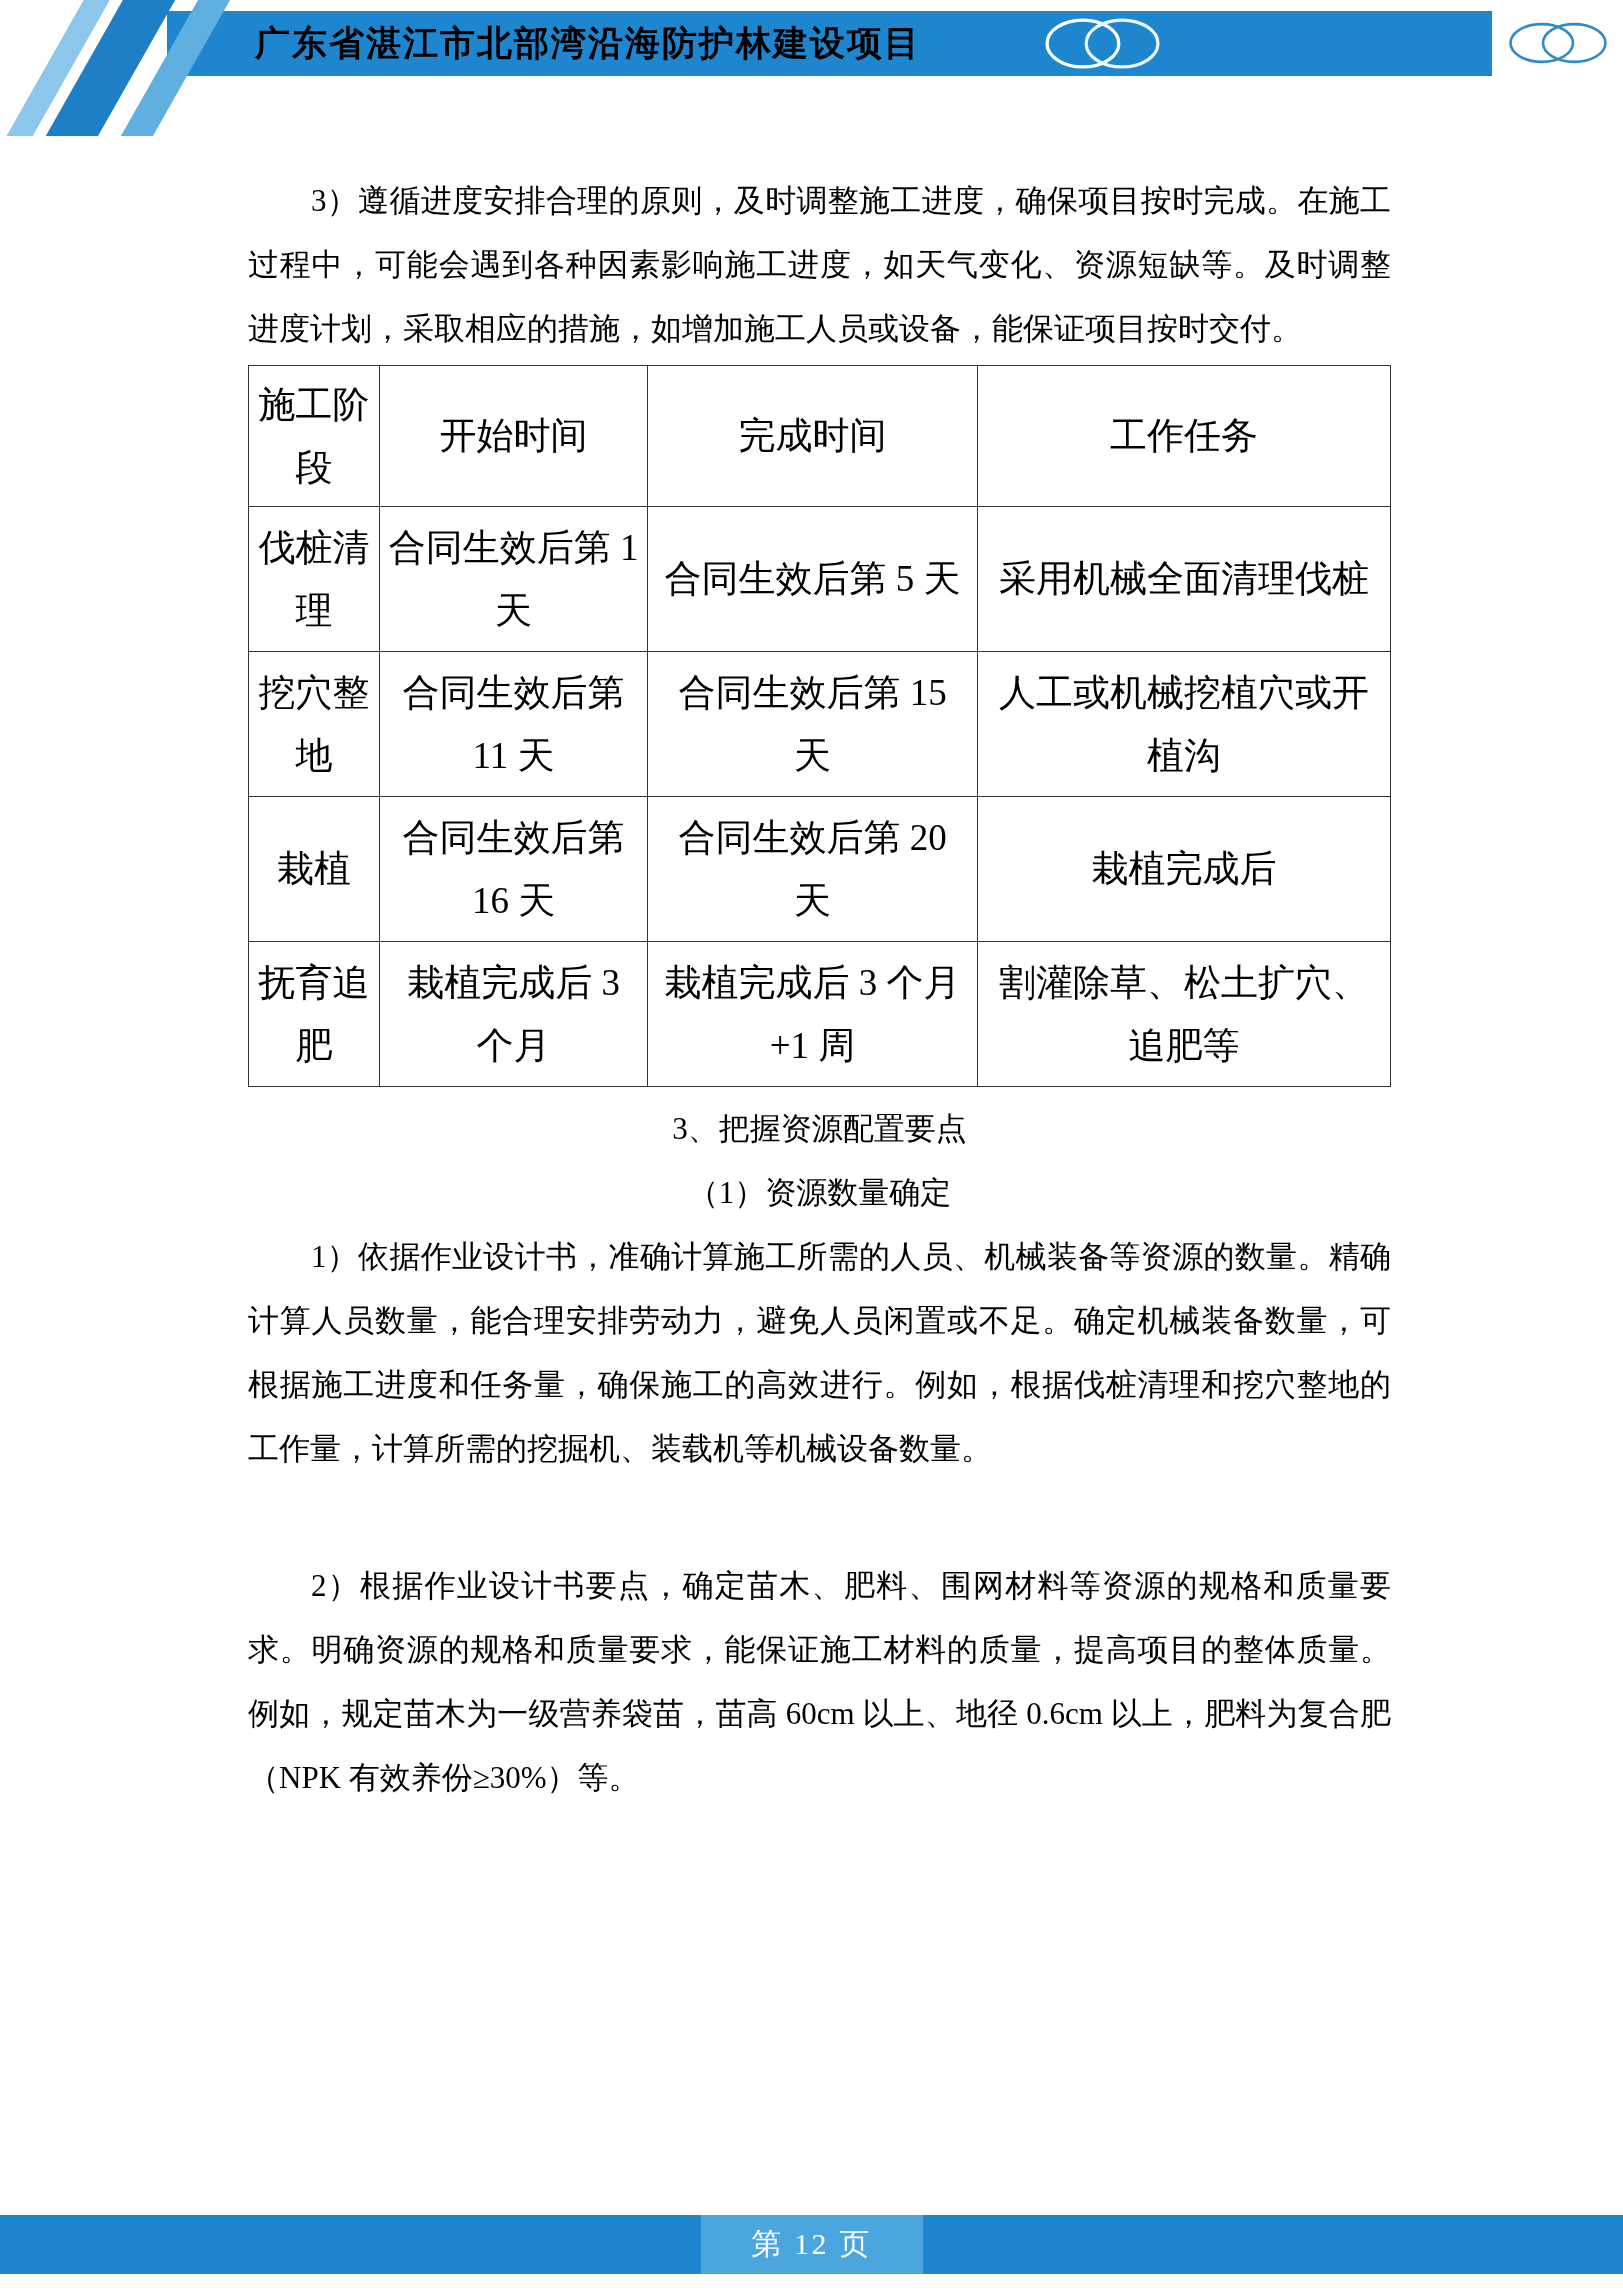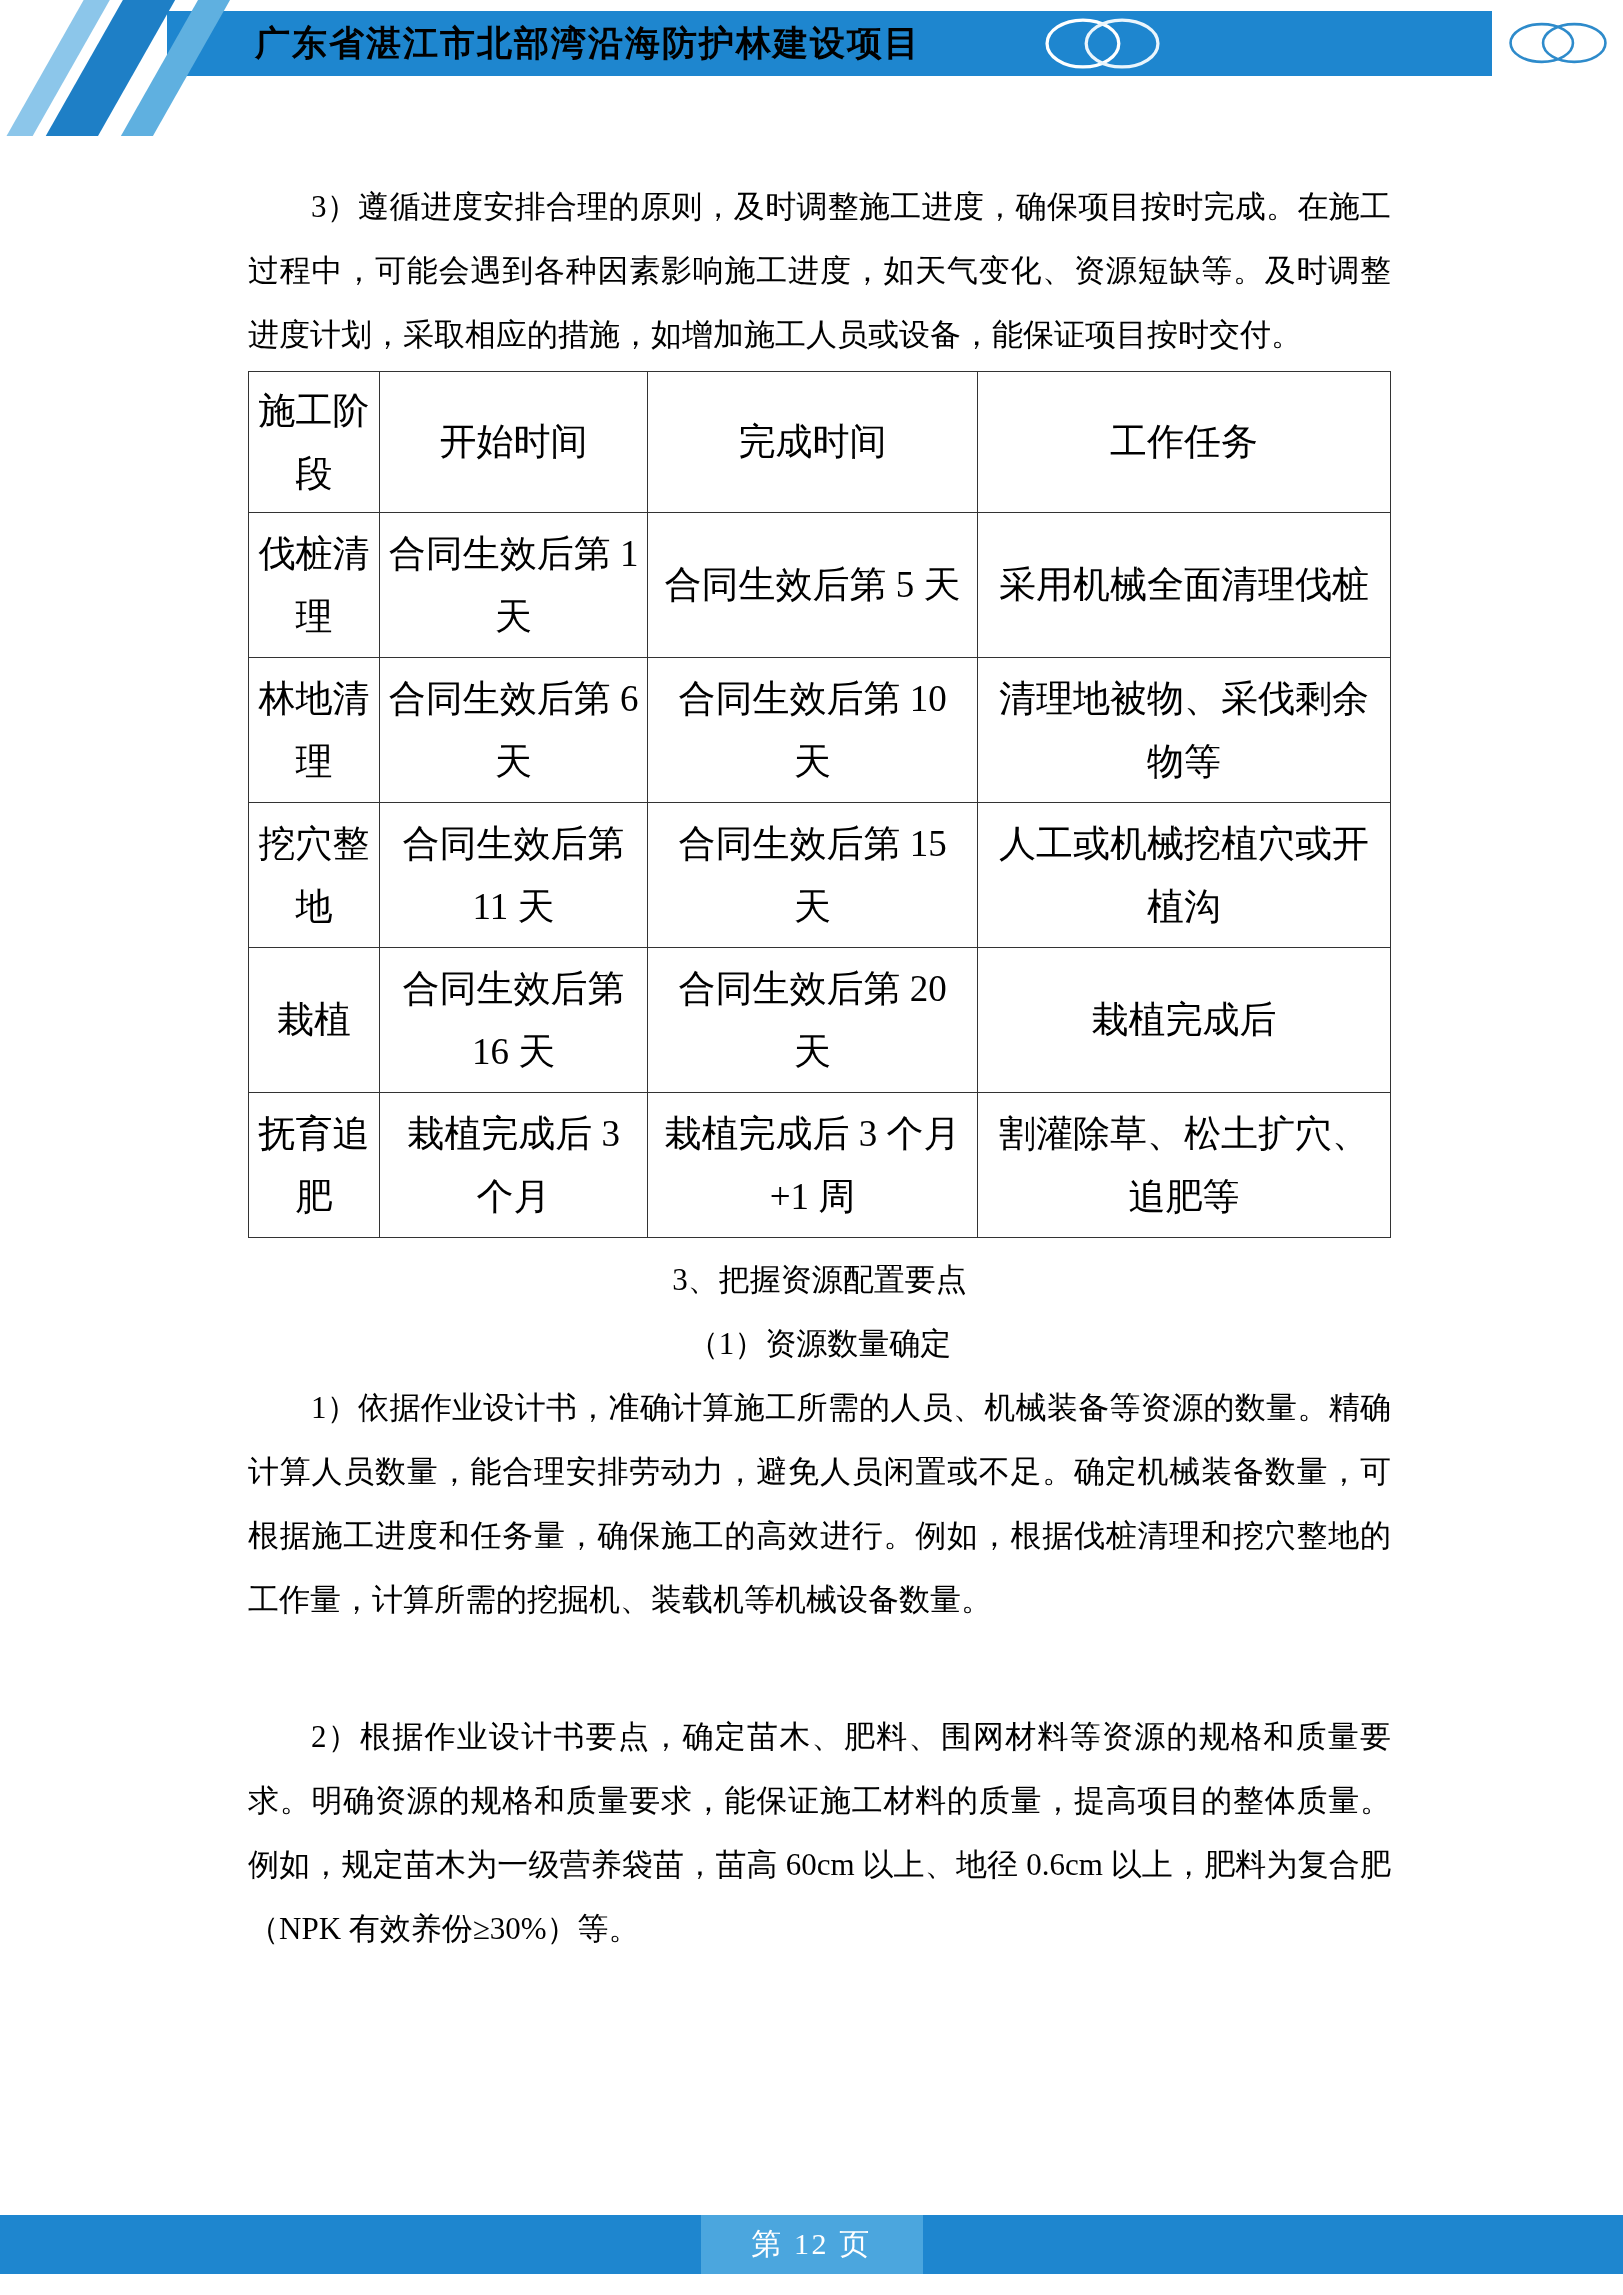--- a/index.html
+++ b/index.html
@@ -48,21 +48,21 @@
     top: 6.5px; right: 0;
     width: 131px; height: 73px;
     background: #ffffff;
     display: flex; align-items: center; justify-content: center;
   }
   .rings-box svg { width: 118px; height: 52px; }
 
   
   .content {
     position: absolute;
-    top: 175px; left: 248px;
+    top: 169px; left: 248px;
     width: 1143px;
   }
   .para {
     font-size: 31px;
     line-height: 64px;
     text-align: justify;
     text-indent: 63px;
   }
   .heading-line {
     font-size: 31px;
@@ -163,26 +163,20 @@
         </tr>
       </thead>
       <tbody>
         <tr>
           <td>伐桩清理</td>
           <td>合同生效后第 1 天</td>
           <td>合同生效后第 5 天</td>
           <td>采用机械全面清理伐桩</td>
         </tr>
         <tr>
-          <td>林地清理</td>
-          <td>合同生效后第 6 天</td>
-          <td>合同生效后第 10 天</td>
-          <td>清理地被物、采伐剩余物等</td>
-        </tr>
-        <tr>
           <td>挖穴整地</td>
           <td>合同生效后第 11 天</td>
           <td>合同生效后第 15 天</td>
           <td>人工或机械挖植穴或开植沟</td>
         </tr>
         <tr>
           <td>栽植</td>
           <td>合同生效后第 16 天</td>
           <td>合同生效后第 20 天</td>
           <td>栽植完成后</td>

